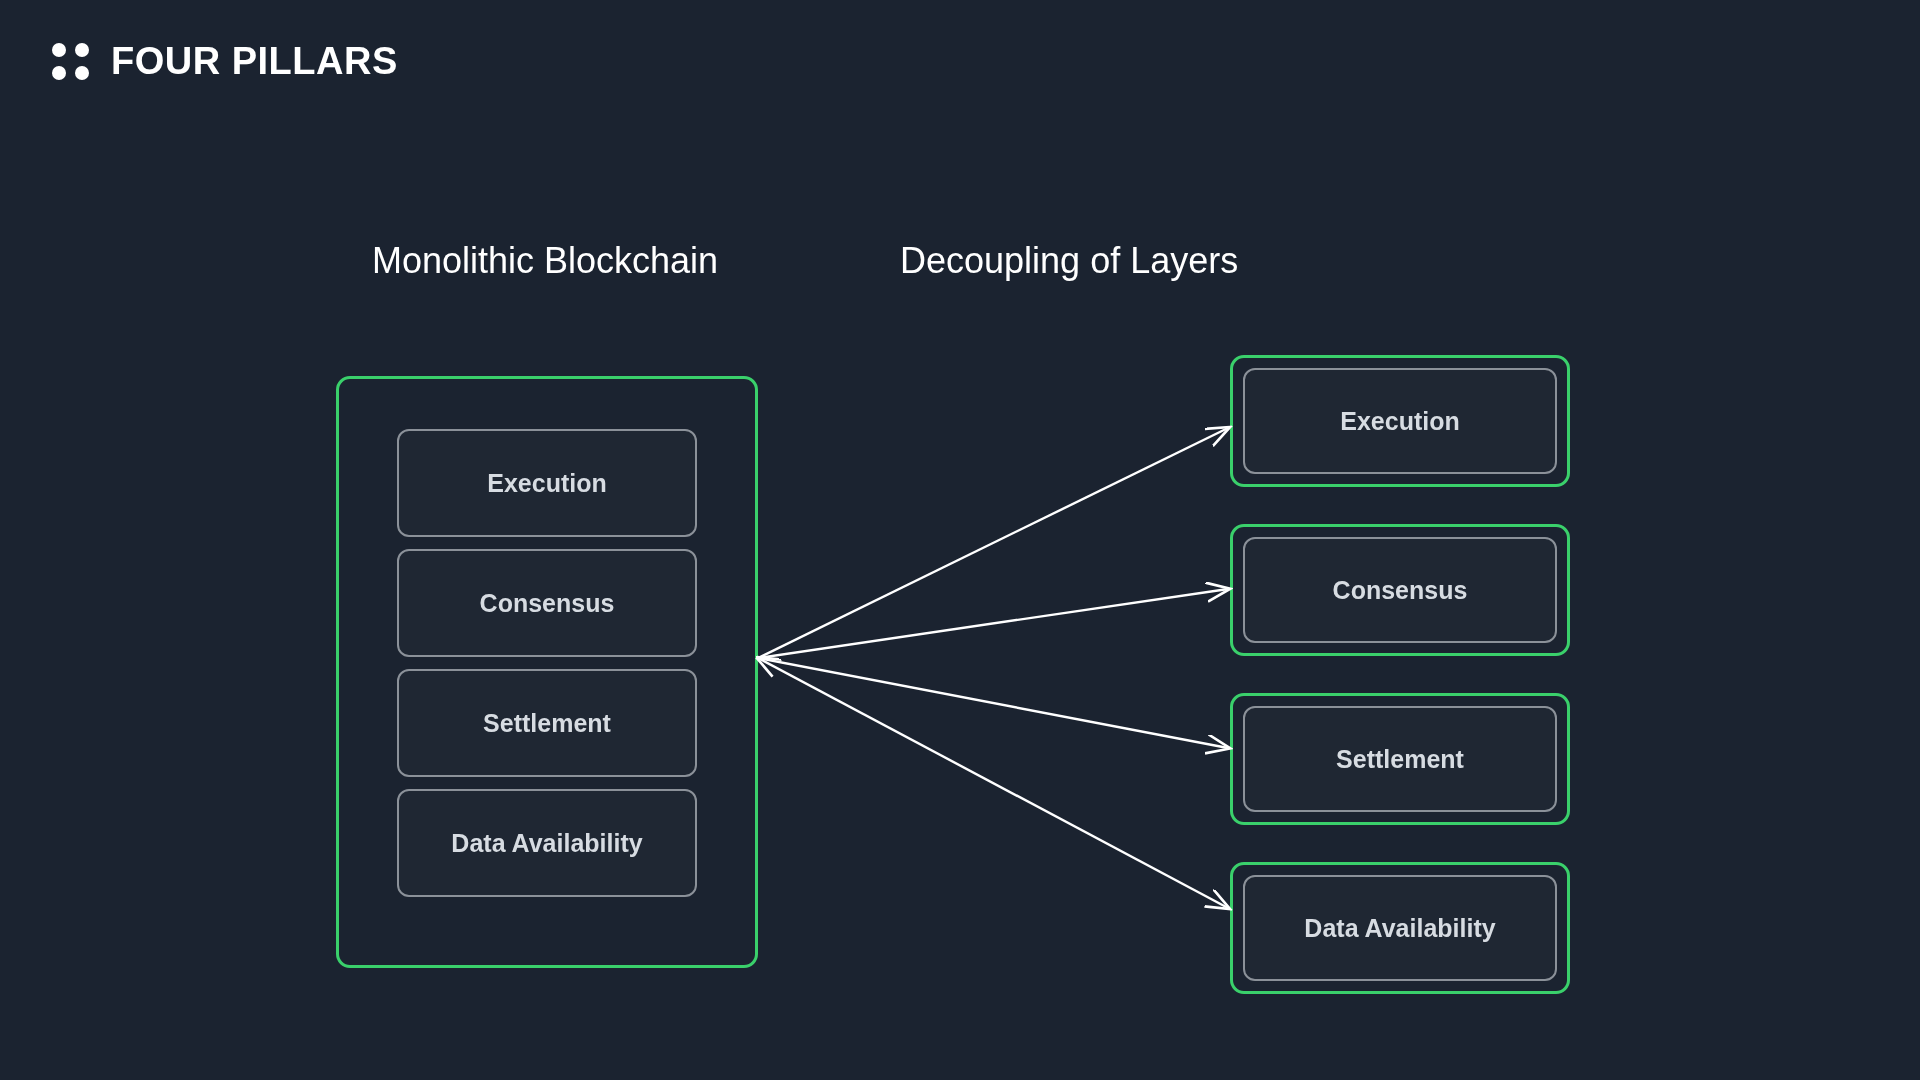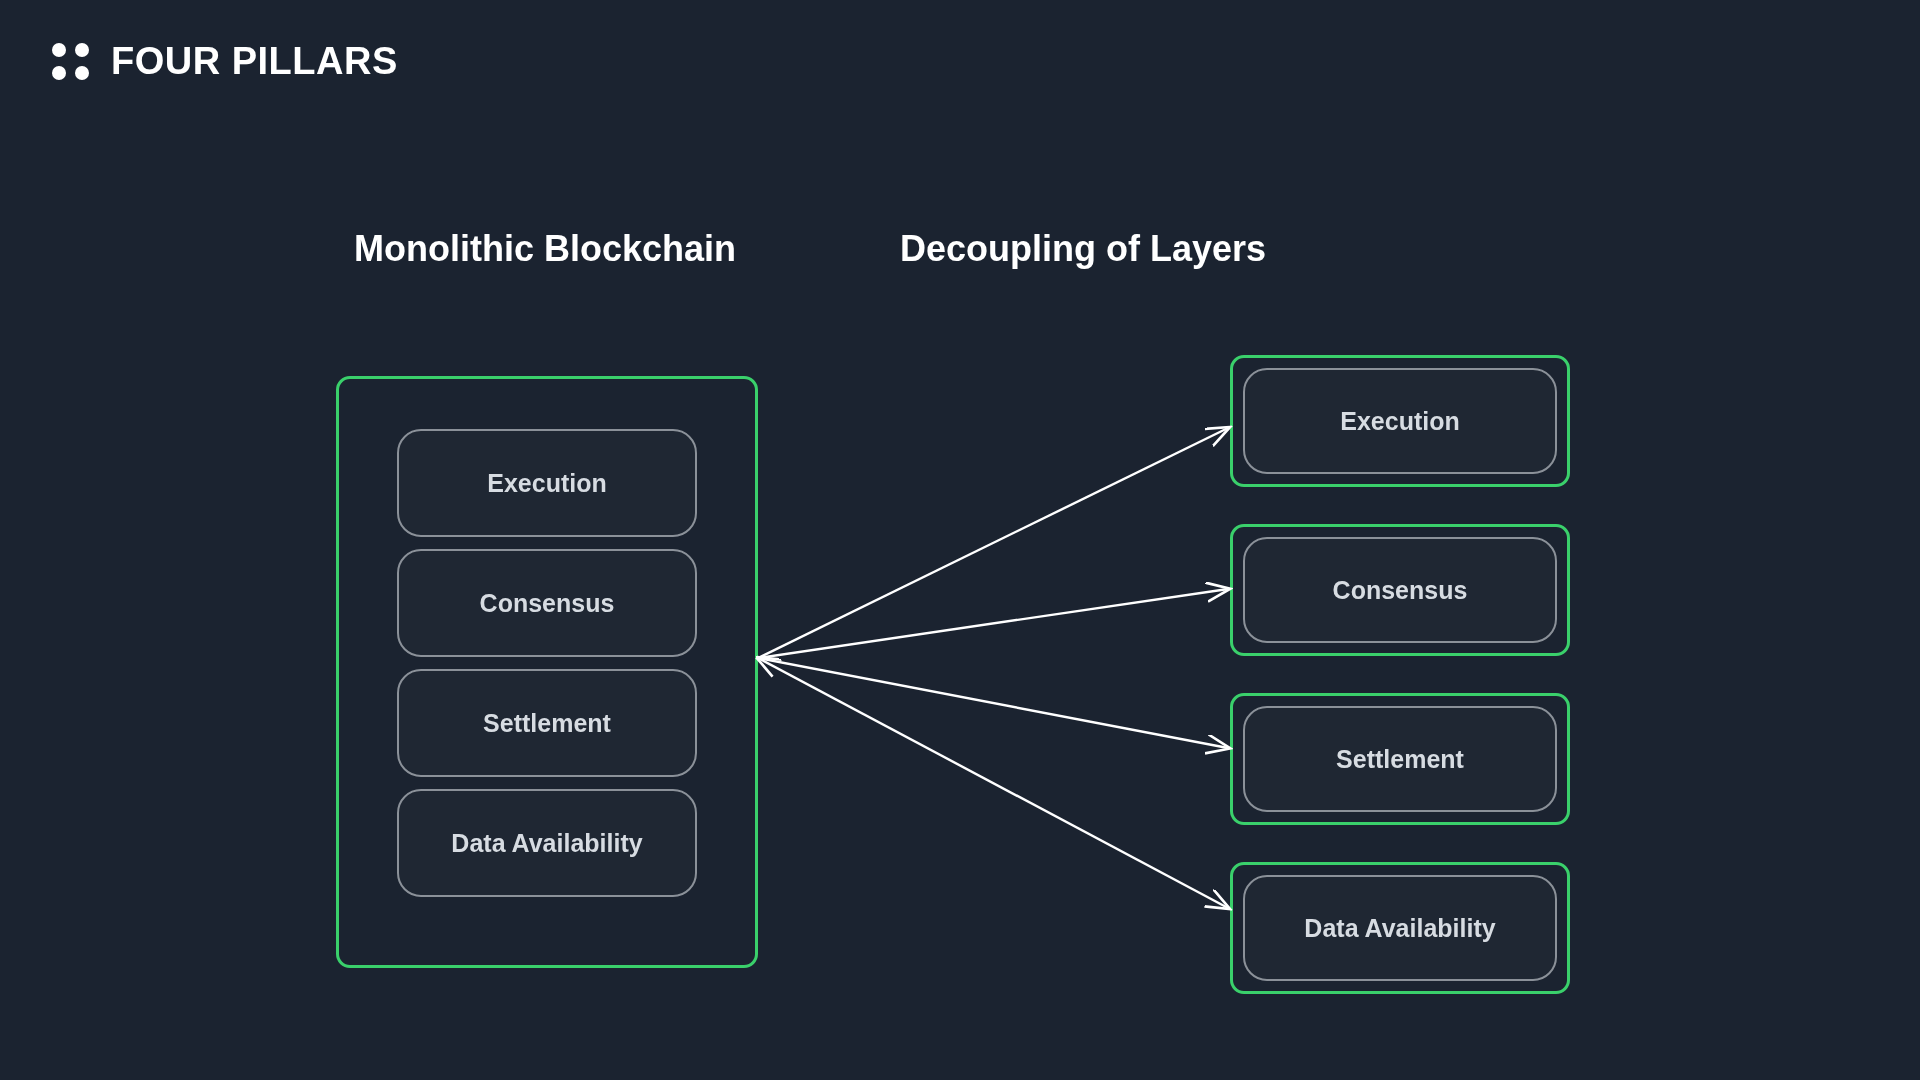--- a/index.html
+++ b/index.html
@@ -28,42 +28,42 @@
     line-height:1; white-space:nowrap;
   }
   .deck-title {
     position:absolute; right:58px; top:38px;
     color:#ffffff; font-size:38px; font-weight:bold;
     line-height:1.2; white-space:nowrap;
   }
 
   
   .col-heading {
-    position:absolute; top:228px;
-    color:#ffffff; font-size:36px; font-weight:bold;
+    position:absolute; top:240px;
+    color:#ffffff; font-size:36px; font-weight:normal;
     white-space:nowrap; text-align:center;
   }
   .col-heading.left  { left:0;    width:1090px; }
   .col-heading.right { left:900px; width:1905px; text-align:left; }
 
   
   .monolith {
     position:absolute;
     left:336px; top:376px; width:422px; height:592px;
     border:3px solid #3ad06b; border-radius:14px;
     background:#1b2330;
     display:flex; flex-direction:column;
     align-items:center; justify-content:flex-start;
     padding-top:50px; gap:12px;
   }
 
   
   .layer-box {
     border:2px solid #8b9199;
-    border-radius:24px;
+    border-radius:12px;
     background:#1f2733;
     display:flex; align-items:center; justify-content:center;
     color:#d7dce2; font-size:25px; font-weight:bold;
     white-space:nowrap;
   }
   .monolith .layer-box { width:300px; height:108px; }
 
   
   .decoupled {
     position:absolute; left:1230px; top:355px;

